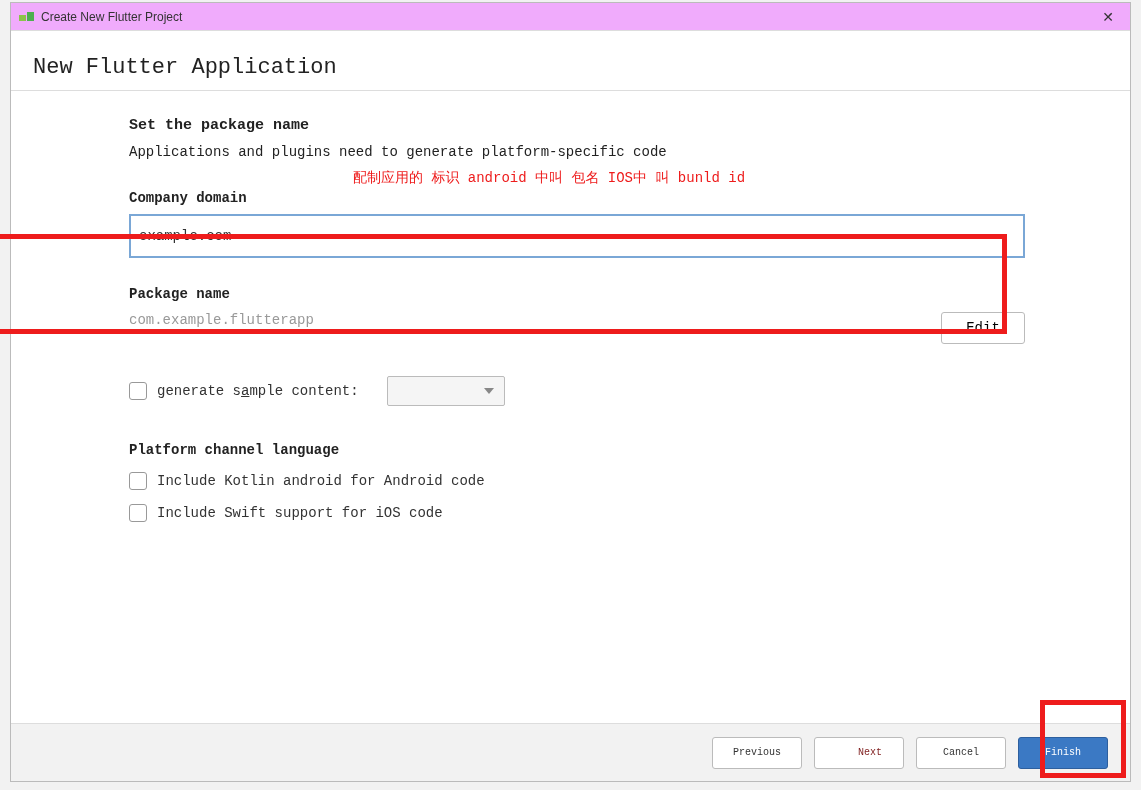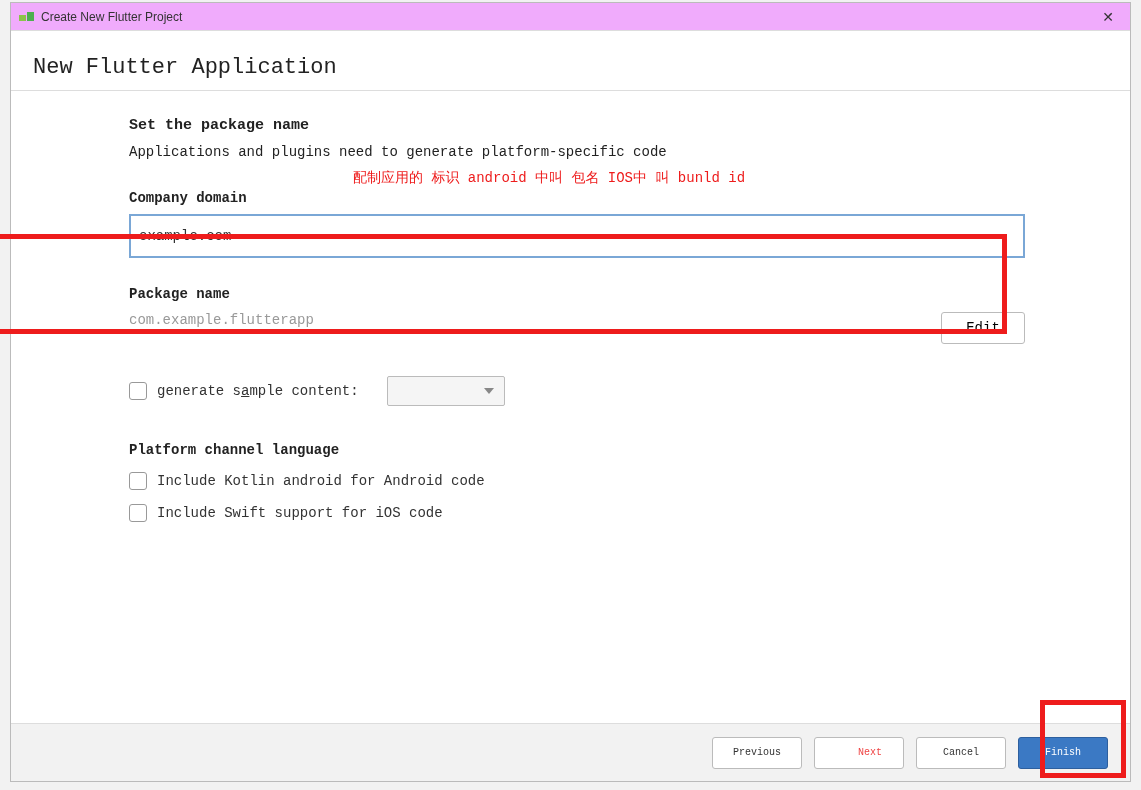--- a/index.html
+++ b/index.html
@@ -181,21 +181,21 @@
     border: 1px solid #bbb;
     background: #fff;
     border-radius: 3px;
     font-family: inherit;
     font-size: 10px;
     cursor: pointer;
     color: #333;
     padding: 0 14px;
   }
   .btn.disabled {
-    color: #ef4444;
+    color: #7f1d1d;
     cursor: default;
     padding-left: 36px;
   }
   .btn.primary {
     background: #3b79c4;
     color: #fff;
     border: 1px solid #2d5f9e;
   }
 </style>
 </head>

